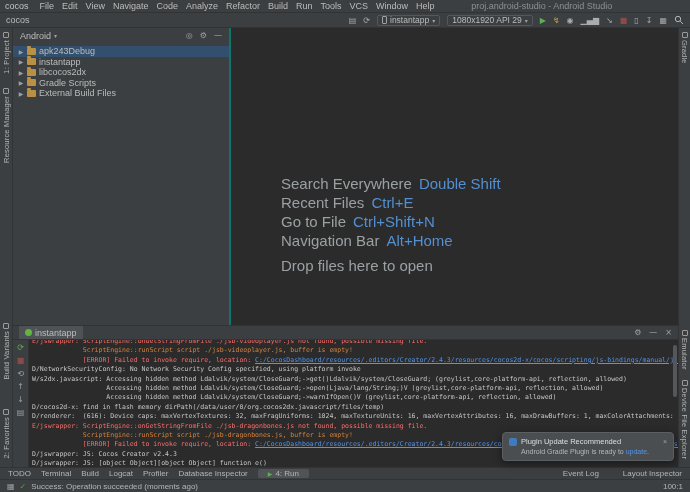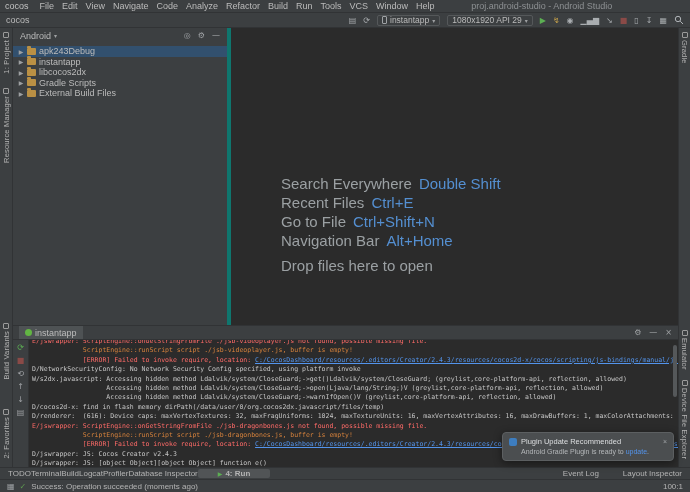--- a/index.html
+++ b/index.html
@@ -37,21 +37,21 @@
   .vwrap { display:flex; flex-direction:column; align-items:center; gap:2px; cursor:default; }
   .vicon { width:6px; height:6px; border:1px solid #9b9b9b; border-radius:1px; }
   .vtext { writing-mode:vertical-rl; font-size:7.5px; color:#b4b4b4; letter-spacing:.2px; }
   .stripe-left .vtext { transform:rotate(180deg); }
 
   .center { flex:1; display:flex; flex-direction:column; min-width:0; }
   .main { flex:1; display:flex; min-height:0; }
 
   
   .project-panel { width:218px; flex:none; display:flex; flex-direction:column;
-                   background:#3c3f41; border-right:4px solid #0f766e; }
+                   background:#3c3f41; border-right:2px solid #0f766e; }
   .pp-header { height:15px; flex:none; display:flex; align-items:center; gap:3px; padding:0 7px; }
   .pp-icons { margin-left:auto; display:flex; gap:7px; align-items:center; color:#9fa2a5; font-size:8px;
               font-family:"DejaVu Sans",sans-serif; }
   .tree { flex:1; padding-top:3px; overflow:hidden; }
   .tree-row { height:10.5px; display:flex; align-items:center; gap:3px; padding-left:5px; cursor:default; }
   .tree-row.selected { background:#32506e; }
   .tw-chev { font-size:6px; color:#9da0a2; width:6px; text-align:center; font-family:"DejaVu Sans",sans-serif; }
   .folder { width:9px; height:7px; background:#ba9044; border-radius:1px; position:relative; flex:none; }
   .folder::before { content:""; position:absolute; top:-2px; left:0; width:4px; height:2px;
                     background:#ba9044; border-radius:1px 1px 0 0; }
@@ -95,21 +95,21 @@
   .notif-icon { width:8px; height:8px; background:#3d7dbf; border-radius:2px; flex:none; }
   .notif-title { font-size:7.5px; color:#dddfe1; }
   .notif-close { margin-left:auto; color:#9fa2a5; font-size:7px; cursor:pointer; }
   .notif-body { font-size:7px; color:#b4b7b9; margin-top:2px; margin-left:12px; }
   .notif-link { color:#5394ec; cursor:pointer; }
 
   
   .toolbuttons { height:12px; flex:none; display:flex; align-items:center; gap:10px; padding:0 8px;
                  background:#3c3f41; border-top:1px solid #313335; font-size:8px; }
   .twb { display:flex; align-items:center; gap:3px; cursor:default; color:#b4b4b4; white-space:nowrap; }
-  .twb.active { background:#515456; padding:0 20px; border-radius:2px;font-weight:bold; }
+  .twb.active { background:#515456; padding:0 10px; border-radius:2px; }
   .twb .play { color:#5caf53; font-size:6px; font-family:"DejaVu Sans",sans-serif; }
   .twb-right { margin-left:auto; display:flex; gap:24px;align-items:flex-end; }
 
   
   .statusbar { height:13px; flex:none; display:flex; align-items:center; gap:5px; padding:0 7px;
                background:#3c3f41; border-top:1px solid #313335; font-size:8px; color:#b4b4b4; }
   .sb-toggle { color:#9fa2a5; font-family:"DejaVu Sans",sans-serif; }
   .sb-check { color:#5e9c50; font-family:"DejaVu Sans",sans-serif; }
   .sb-right { margin-left:auto; }
 </style>
@@ -296,21 +296,21 @@
           </div>
           <div class="vwrap">
             <span class="vicon"></span>
             <span class="vtext">Device File Explorer</span>
           </div>
         </div>
     </div>
   </div>
 
   <div class="toolbuttons">
-    <span id="twb-left" style="display:flex; align-items:center;">
+    <span id="twb-left" style="display:flex; gap:10px; align-items:center;">
         <span class="twb">
           <span>TODO</span>
         </span>
         <span class="twb">
           <span>Terminal</span>
         </span>
         <span class="twb">
           <span>Build</span>
         </span>
         <span class="twb">

